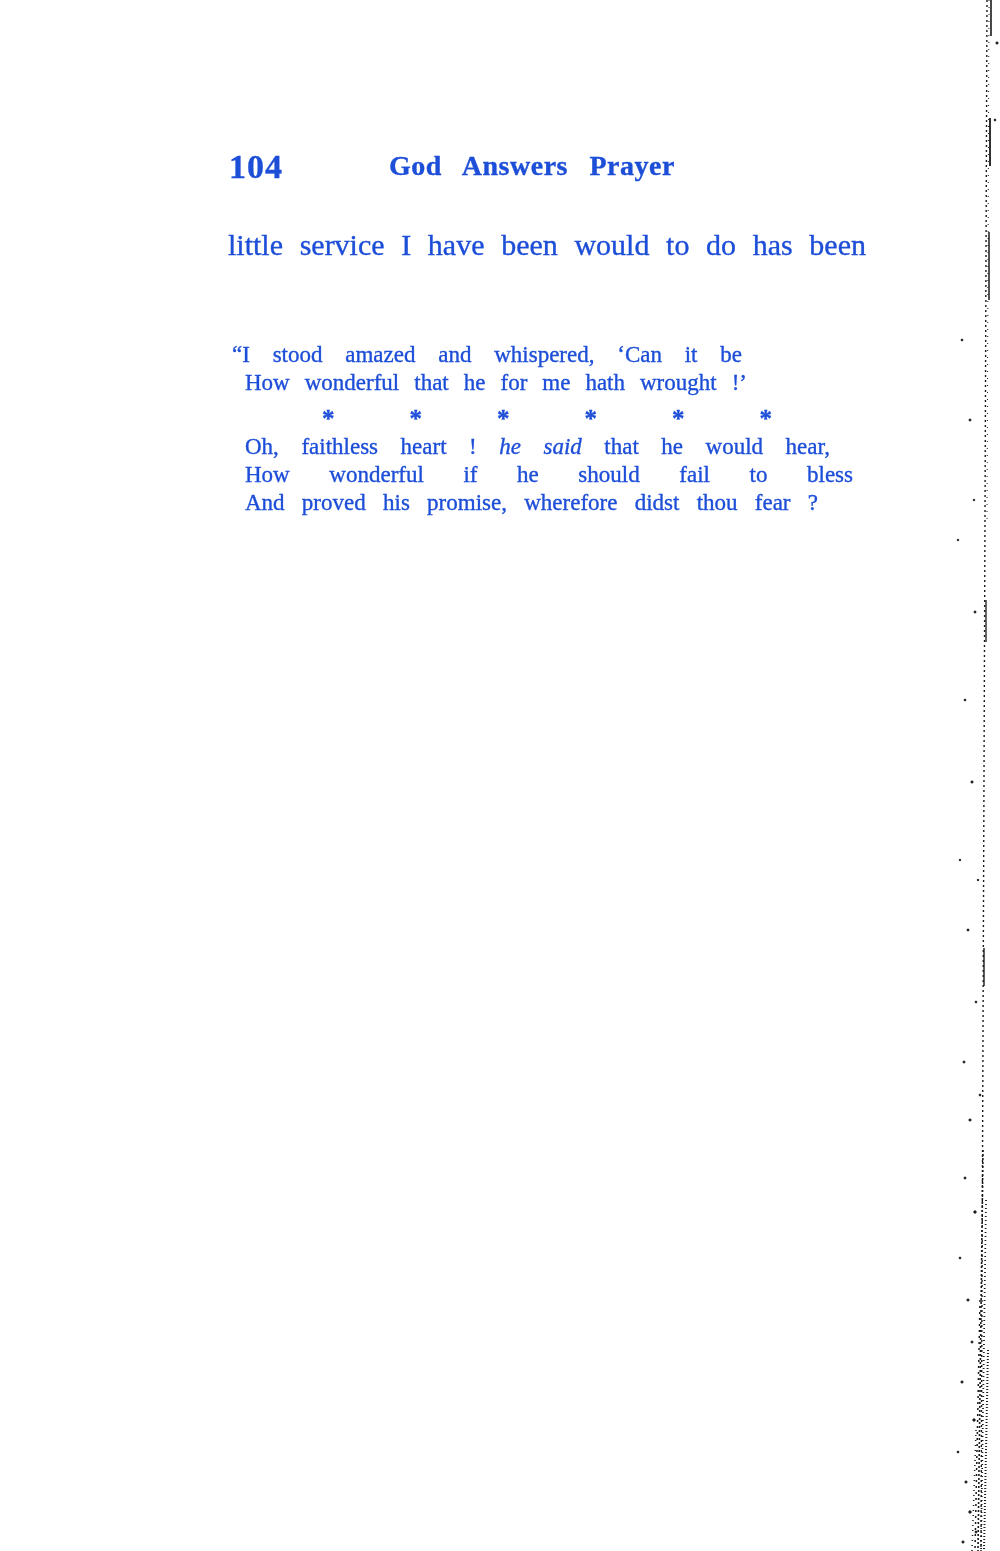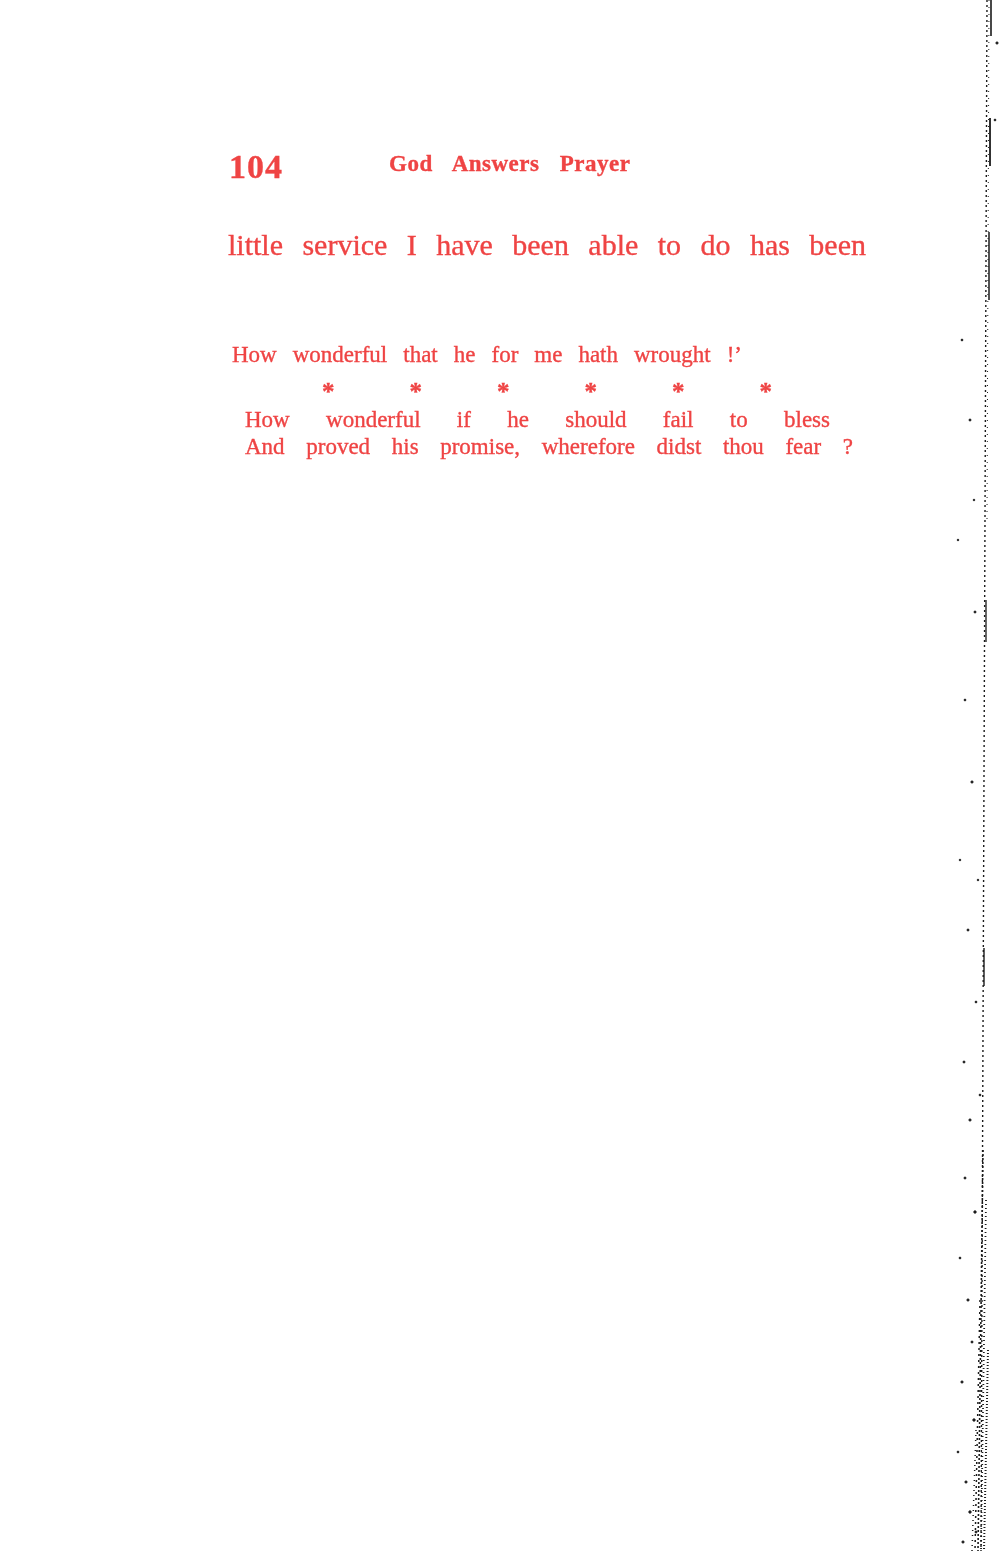--- a/index.html
+++ b/index.html
@@ -1,33 +1,33 @@
 <!DOCTYPE html>
 <html><head>
 <meta charset="utf-8">
 <style>
   html,body{margin:0;padding:0;background:#ffffff;}
   .page{
     position:relative;
     width:1000px;height:1551px;
     background:#ffffff;
     font-family:"Liberation Serif", serif;
-    color:#ef4444;
+    color:#1d4ed8;
     overflow:hidden;
   }
   .ink{-webkit-text-stroke:0.35px currentColor;}
 
   
   .page-number{
     position:absolute;left:229px;top:150px;
     font-size:34px;font-weight:700;line-height:1;letter-spacing:1px;
   }
   .running-title{
     position:absolute;left:389px;top:152px;
-    font-size:23px;font-weight:700;line-height:1;
+    font-size:28px;font-weight:700;line-height:1;
     letter-spacing:0.5px;word-spacing:14px;
   }
 
   
   .paragraph{
     position:absolute;left:228px;top:226px;
     font-size:30px;line-height:37px;
   }
   .paragraph .par-line1{
     width:638px;text-align:justify;text-align-last:justify;
@@ -61,36 +61,38 @@
 </style>
 </head>
 <body>
 
 <div class="page">
 
   <div class="page-number ink">104</div>
   <div class="running-title ink">God Answers Prayer</div>
 
   <div class="paragraph ink">
-    <div class="par-line1">little service I have been able to do has been</div>
+    <div class="par-line1">little service I have been would to do has been</div>
   </div>
 
   <div class="poem ink">
     <div class="poem-s1">
+      <div class="pl">“I stood amazed and whispered, ‘Can it be</div>
       <div class="pl">How wonderful that he for me hath wrought !’</div>
     </div>
     <div class="asterisk-row">
       <span>*</span>
       <span>*</span>
       <span>*</span>
       <span>*</span>
       <span>*</span>
       <span>*</span>
     </div>
     <div class="poem-s2">
+      <div class="pl"><span>Oh, faithless heart ! </span><span class="italic">he said</span><span> that he would hear,</span></div>
       <div class="pl">How wonderful if he should fail to bless</div>
       <div class="pl">And proved his promise, wherefore didst thou fear ?</div>
     </div>
   </div>
 
   <svg class="edge-artifact" viewBox="0 0 50 1551" width="50" height="1551" xmlns="http://www.w3.org/2000/svg">
     <g stroke="#1a1a1a" fill="#1a1a1a">
 
       <line x1="37" y1="0" x2="31" y2="1551" stroke-width="1.4" stroke-dasharray="2 3"></line>
       <line x1="39" y1="0" x2="37" y2="520" stroke-width="1" stroke-dasharray="1 6"></line>

